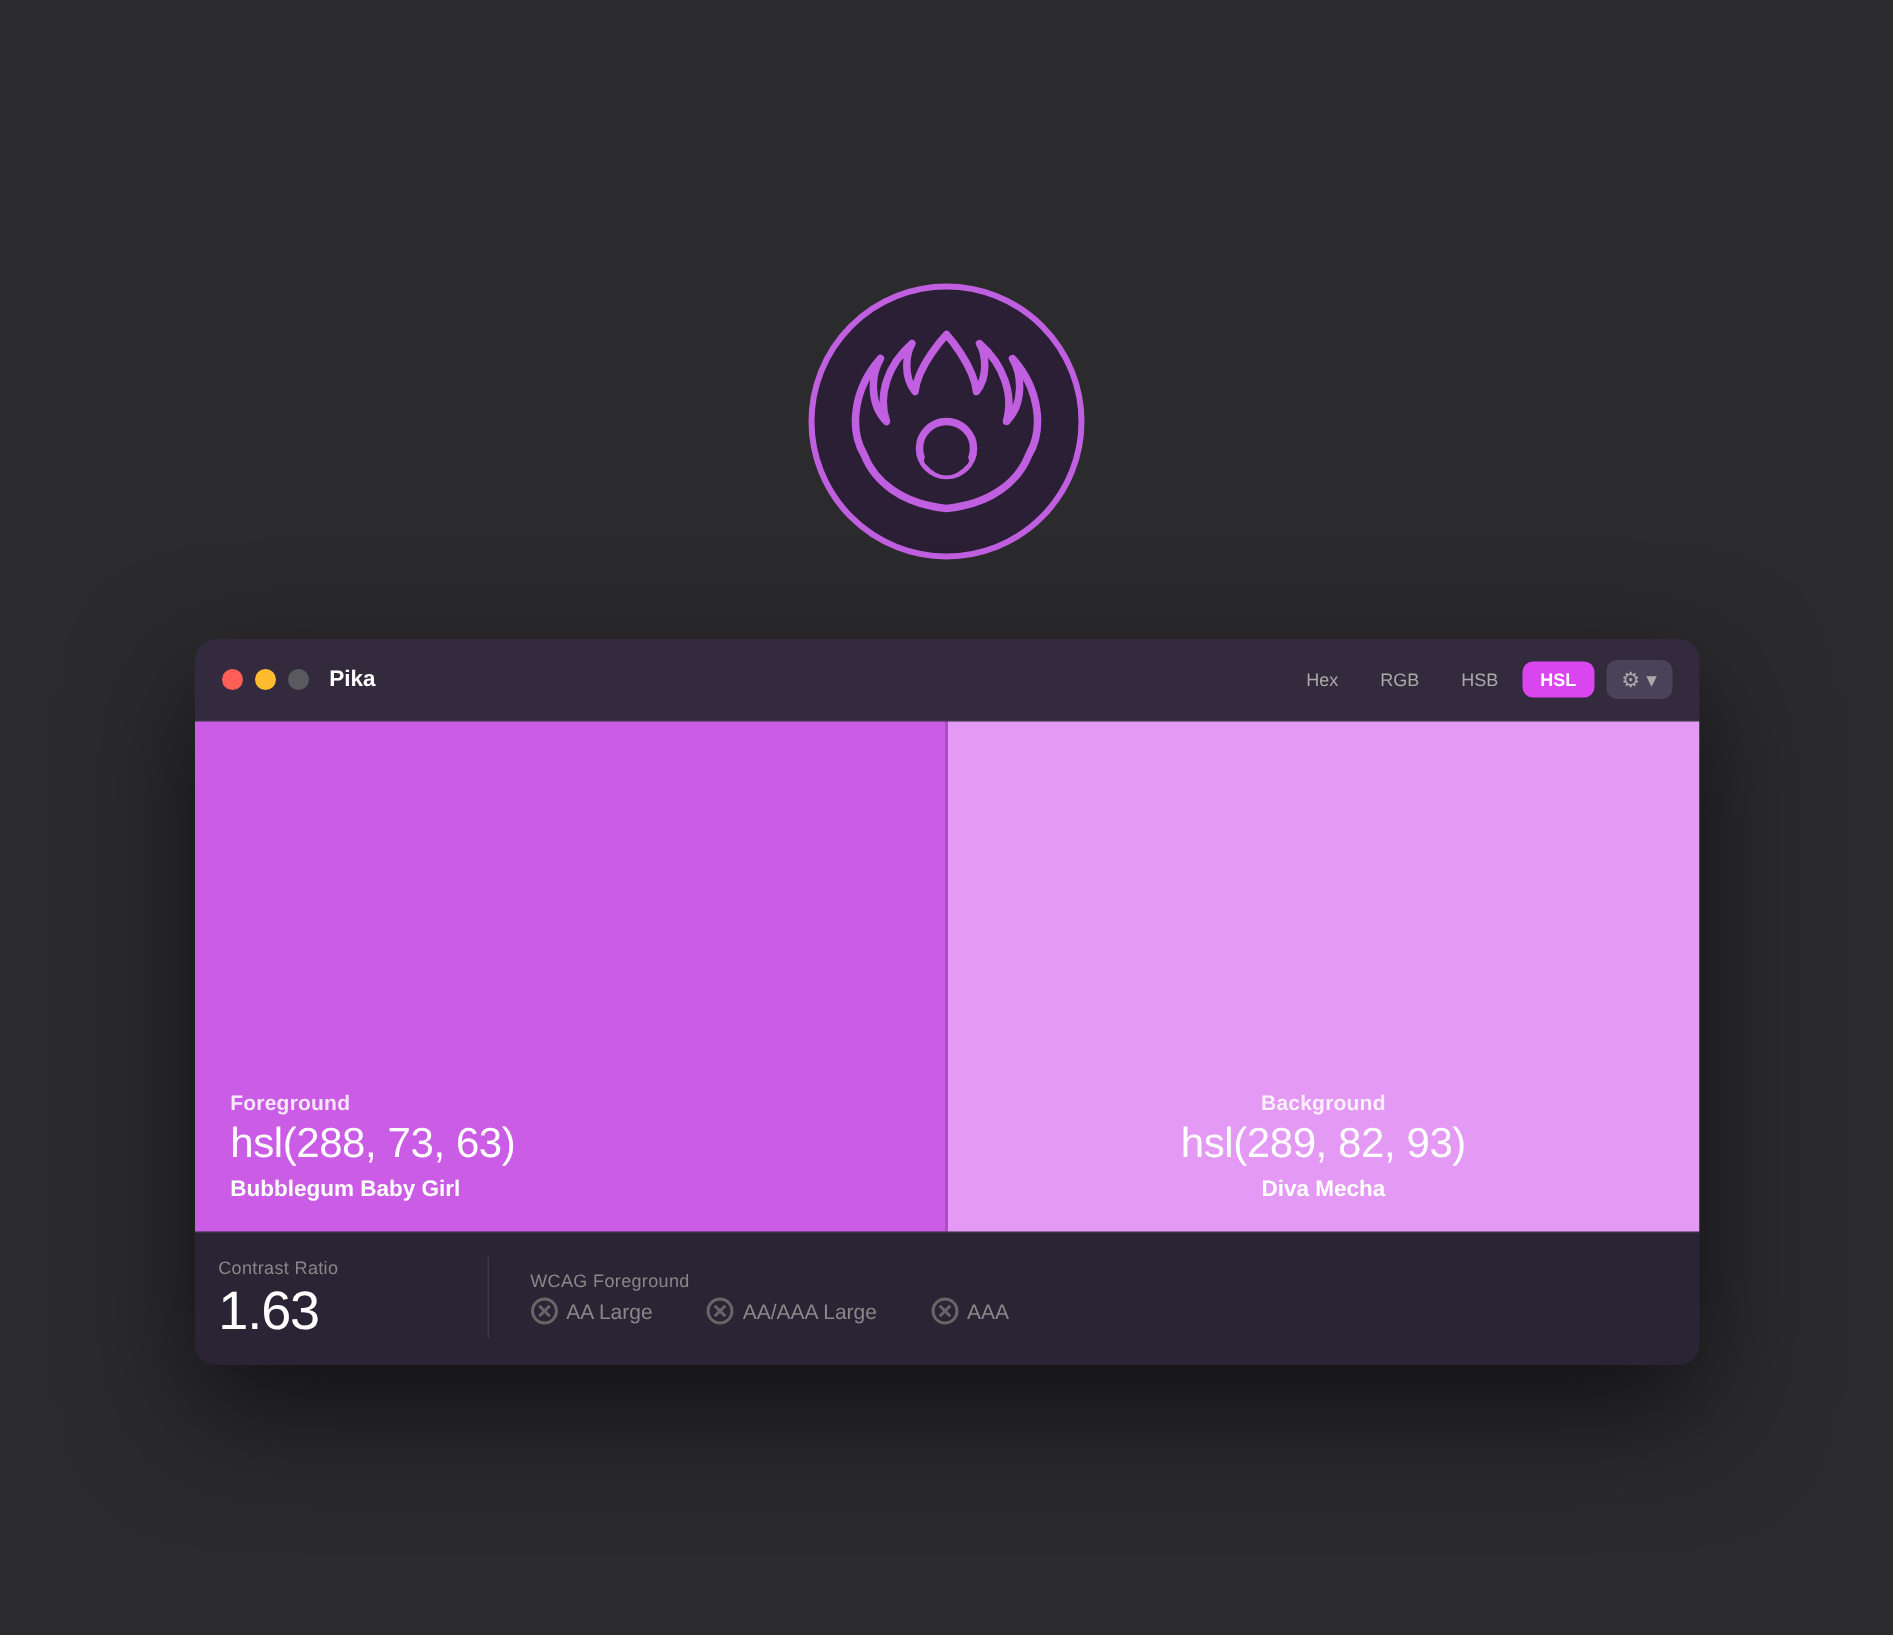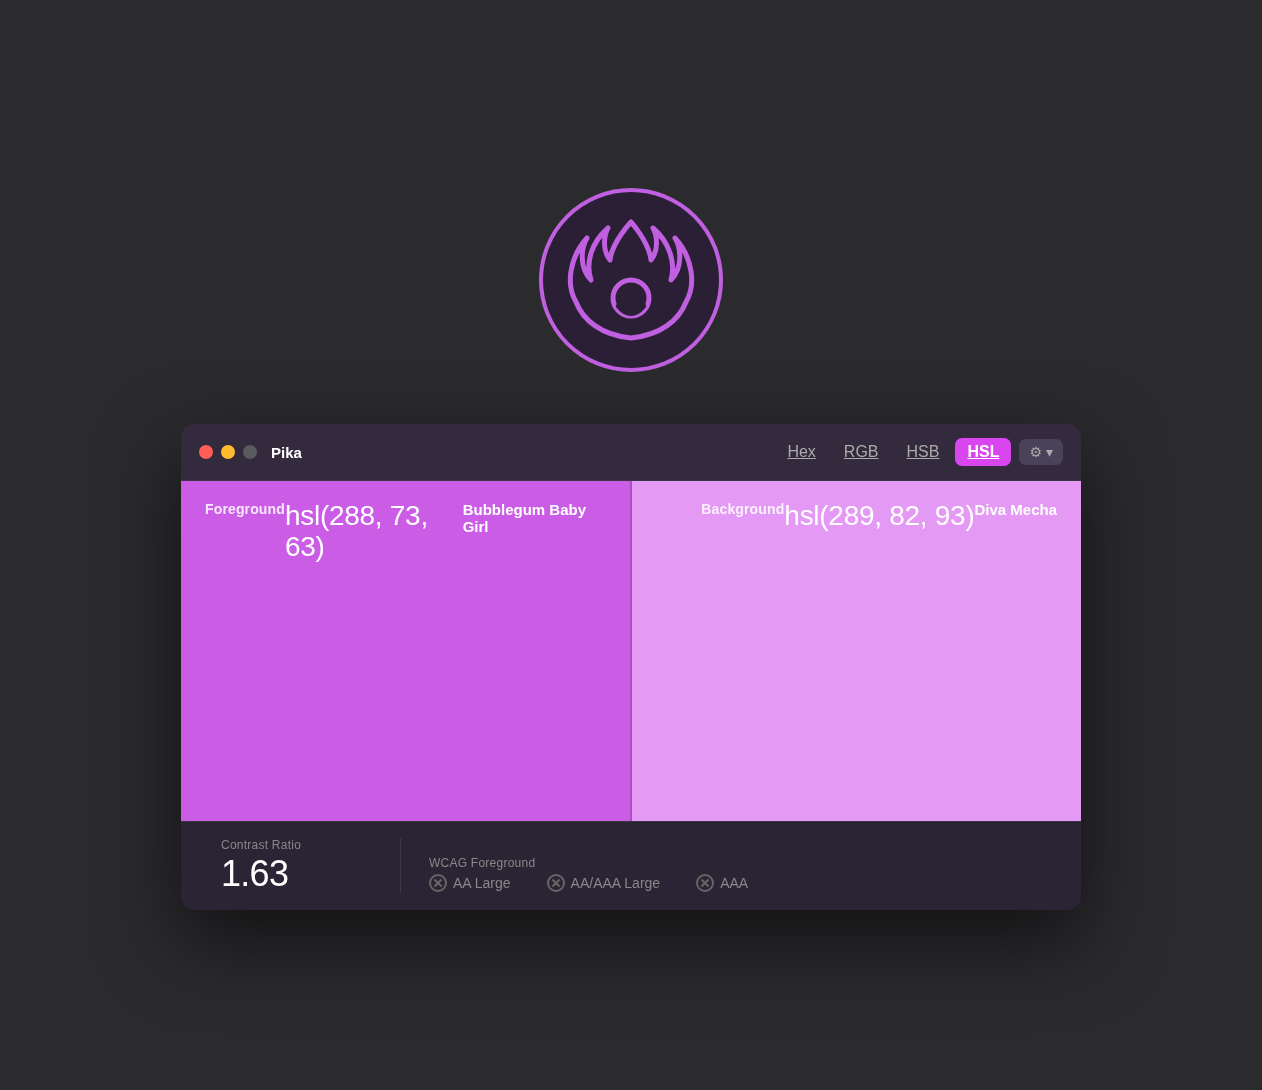--- a/index.html
+++ b/index.html
@@ -19,21 +19,21 @@
     .app-icon-wrapper {
       margin-bottom: 40px;
     }
 
     .app-icon {
       width: 200px;
       height: 200px;
     }
 
     .window {
-      width: 900px;
+      width: 1003px;
       background: #2c2535;
       border-radius: 14px;
       overflow: hidden;
       box-shadow: 0 30px 80px rgba(0,0,0,0.6);
     }
 
     
     .titlebar {
       background: #332b3d;
       display: flex;
@@ -67,28 +67,27 @@
     }
 
     .format-tabs {
       display: flex;
       align-items: center;
       gap: 4px;
     }
 
     .format-tab {
       color: #aaaaaa;
-      font-size: 16px;
+      font-size: 12px;
       padding: 5px 12px;
       border-radius: 7px;
       cursor: pointer;
       background: transparent;
       border: none;
       font-family: inherit;
-      text-decoration: underline;
     }
 
     .format-tab.active {
       background: #d946ef;
       color: #ffffff;
       font-weight: 600;
     }
 
     .settings-btn {
       display: flex;
@@ -107,21 +106,21 @@
 
     
     .color-panels {
       display: flex;
       height: 340px;
     }
 
     .color-panel {
       flex: 1;
       display: flex;
-      flex-direction: row;
+      flex-direction: column;
       justify-content: flex-end;
       padding: 20px 24px;
       cursor: pointer;
     }
 
     .color-panel.foreground {
       background: hsl(288, 73%, 63%);
       border-right: 2px solid rgba(0,0,0,0.15);
     }
 
@@ -150,22 +149,22 @@
     .panel-name {
       color: #ffffff;
       font-size: 15px;
       font-weight: 700;
     }
 
     
     .bottom-bar {
       background: #2a2435;
       display: flex;
-      align-items: flex-end;
-      padding: 16px 40px 18px;
+      align-items: center;
+      padding: 16px 16px 18px;
       border-top: 1px solid rgba(255,255,255,0.07);
       gap: 0;
     }
 
     .contrast-section {
       min-width: 180px;
       padding-right: 28px;
       border-right: 1px solid rgba(255,255,255,0.1);
     }
 

